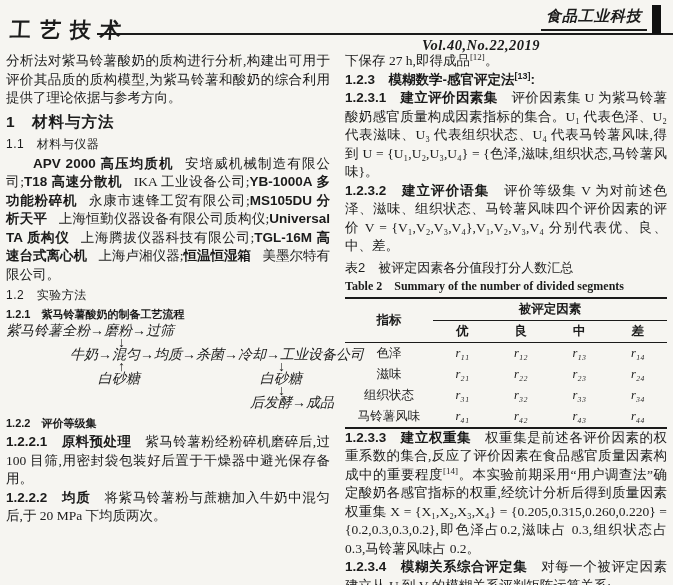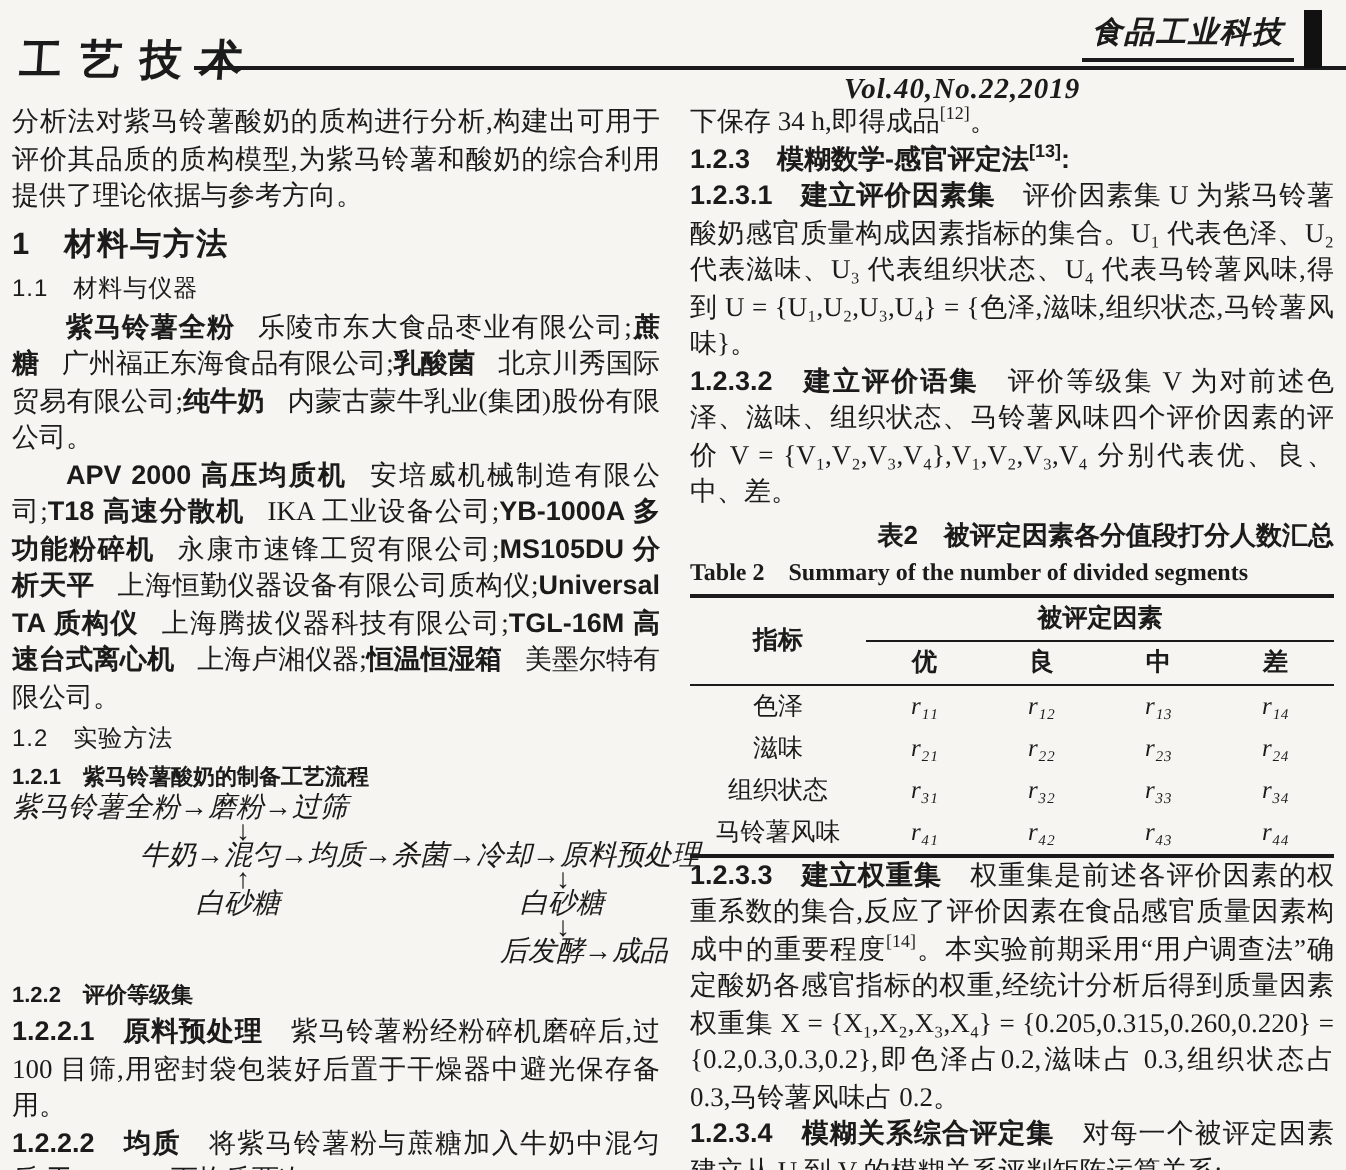--- a/index.html
+++ b/index.html
@@ -56,22 +56,22 @@
   .bn,.lbl{font-family:"Liberation Sans","DejaVu Sans",sans-serif;font-weight:bold;}
   .sp{padding-left:.85em;}
   
   .flow{
     position:relative;height:88px;margin:3px 0 2px;
     font-style:italic;font-size:14px;line-height:12px;
   }
   .flow span{position:absolute;white-space:nowrap;}
   
   .tcap-zh{
-    text-align:right;font-family:"Liberation Sans","DejaVu Sans",sans-serif;
-    font-weight:bold;font-size:13px;margin:3px 0 1px;
+    text-align:left;font-family:"Liberation Sans","DejaVu Sans",sans-serif;
+    font-weight:normal;font-size:13px;margin:3px 0 1px;
   }
   .tcap-en{font-weight:bold;font-size:12px;margin:0 0 2px;}
   table.ptable{
     width:100%;border-collapse:collapse;
     border-top:2px solid #1b1b1b;border-bottom:2px solid #1b1b1b;
     font-size:12.5px;
   }
   table.ptable th,table.ptable td{
     padding:2px 2px;text-align:center;font-weight:normal;line-height:17px;
   }
@@ -93,48 +93,47 @@
   <div class="journal">食品工业科技</div>
   <div class="jbar"></div>
   <div class="issue">Vol.40,No.22,2019</div>
 
   <div class="col left">
     <p class="body">分析法对紫马铃薯酸奶的质构进行分析,构建出可用于评价其品质的质构模型,为紫马铃薯和酸奶的综合利用提供了理论依据与参考方向。</p>
 
     <div class="h1">1　材料与方法</div>
     <div class="h2">1.1　材料与仪器</div>
 
-    <p class="body indent"><b class="bn">紫马铃薯全粉</b><span class="sp">乐陵市东大食品枣业有限公司;</span><b class="bn">蔗糖</b><span class="sp">广州福正东海食品有限公司;</span><b class="bn">乳酸菌</b><span class="sp">北京川秀国际贸易有限公司;</span><b class="bn">纯牛奶</b><span class="sp">内蒙古蒙牛乳业(集团)股份有限公司。</span></p>
 
     <p class="body indent"><b class="bn">APV 2000 高压均质机</b><span class="sp">安培威机械制造有限公司;</span><b class="bn">T18 高速分散机</b><span class="sp">IKA 工业设备公司;</span><b class="bn">YB-1000A 多功能粉碎机</b><span class="sp">永康市速锋工贸有限公司;</span><b class="bn">MS105DU 分析天平</b><span class="sp">上海恒勤仪器设备有限公司质构仪;</span><b class="bn">Universal TA 质构仪</b><span class="sp">上海腾拔仪器科技有限公司;</span><b class="bn">TGL-16M 高速台式离心机</b><span class="sp">上海卢湘仪器;</span><b class="bn">恒温恒湿箱</b><span class="sp">美墨尔特有限公司。</span></p>
 
     <div class="h2">1.2　实验方法</div>
     <div class="h3">1.2.1　紫马铃薯酸奶的制备工艺流程</div>
 
     <div class="flow">
       <span style="left:0;top:0;">紫马铃薯全粉→磨粉→过筛</span>
       <span style="left:112px;top:12px;">↓</span>
-      <span style="left:64px;top:24px;">牛奶→混匀→均质→杀菌→冷却→原料预处理</span>
+      <span style="left:64px;top:24px;">牛奶→混匀→均质→杀菌→冷却→工业设备公司</span>
       <span style="left:112px;top:36px;">↑</span>
       <span style="left:272px;top:36px;">↓</span>
       <span style="left:92px;top:48px;">白砂糖</span>
       <span style="left:254px;top:48px;">白砂糖</span>
       <span style="left:272px;top:60px;">↓</span>
       <span style="left:244px;top:72px;">后发酵→成品</span>
     </div>
 
     <div class="h3">1.2.2　评价等级集</div>
 
     <p class="body"><b class="lbl">1.2.2.1　原料预处理</b><span>　紫马铃薯粉经粉碎机磨碎后,过 100 目筛,用密封袋包装好后置于干燥器中避光保存备用。</span></p>
 
     <p class="body"><b class="lbl">1.2.2.2　均质</b><span>　将紫马铃薯粉与蔗糖加入牛奶中混匀后,于 20 MPa 下均质两次。</span></p>
   </div>
 
   <div class="col right">
-    <p class="body"><span>下保存 34 h,即得成品</span><sup>[12]</sup><span>。</span></p>
+    <p class="body"><span>下保存 27 h,即得成品</span><sup>[12]</sup><span>。</span></p>
 
     <p class="body"><b class="lbl">1.2.3　模糊数学-感官评定法</b><sup class="lbl">[13]</sup><b class="lbl">:</b></p>
 
     <p class="body"><b class="lbl">1.2.3.1　建立评价因素集</b><span>　评价因素集 U 为紫马铃薯酸奶感官质量构成因素指标的集合。U₁ 代表色泽、U₂ 代表滋味、U₃ 代表组织状态、U₄ 代表马铃薯风味,得到 U = {U₁,U₂,U₃,U₄} = {色泽,滋味,组织状态,马铃薯风味}。</span></p>
 
     <p class="body"><b class="lbl">1.2.3.2　建立评价语集</b><span>　评价等级集 V 为对前述色泽、滋味、组织状态、马铃薯风味四个评价因素的评价 V = {V₁,V₂,V₃,V₄},V₁,V₂,V₃,V₄ 分别代表优、良、中、差。</span></p>
 
     <div class="tcap-zh">表2　被评定因素各分值段打分人数汇总</div>
     <div class="tcap-en">Table 2　Summary of the number of divided segments</div>
 

